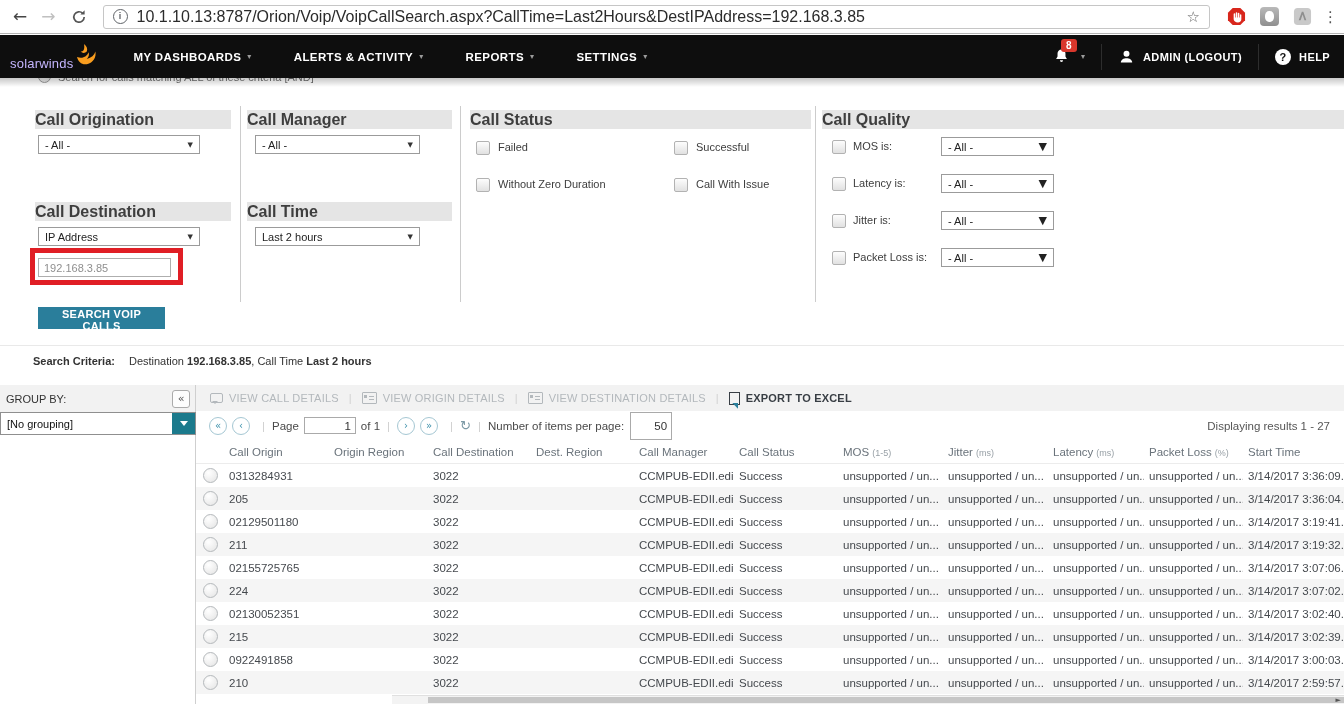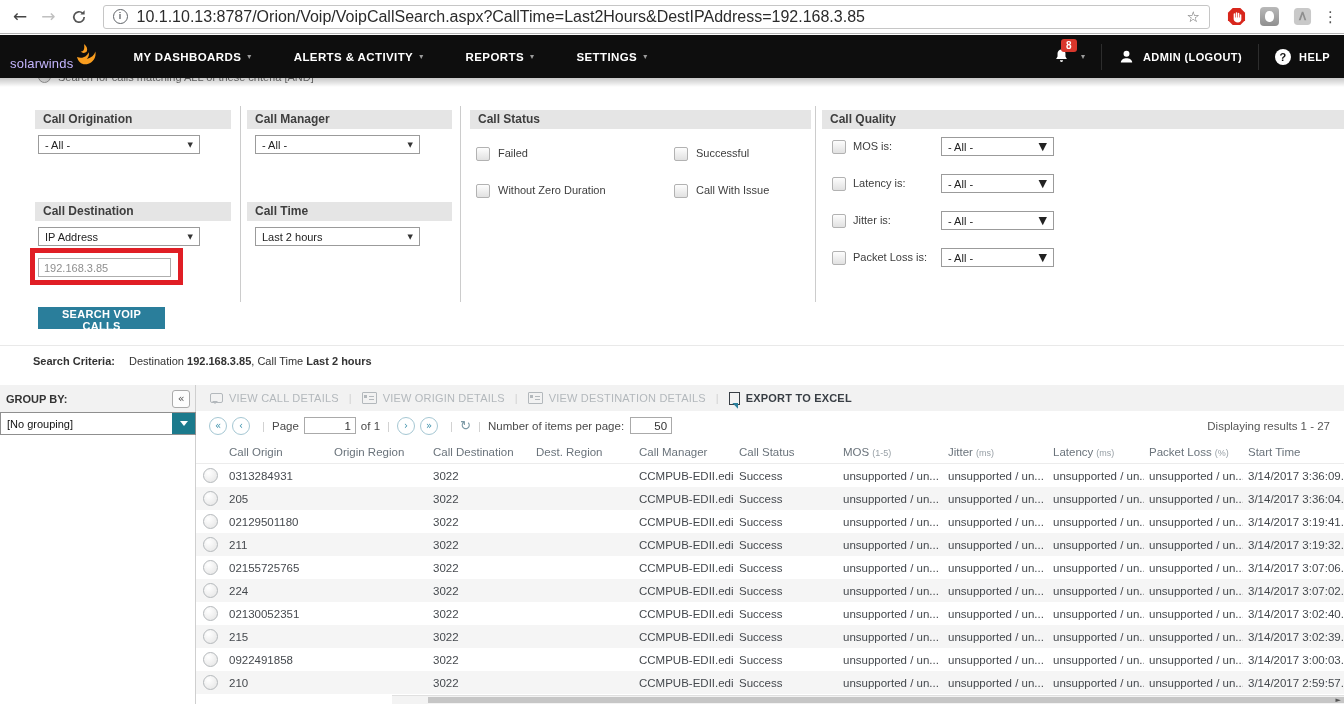--- a/index.html
+++ b/index.html
@@ -45,41 +45,41 @@
     letter-spacing:.4px;cursor:pointer;}
   .nav-user svg,.nav-help svg{margin-right:8px;}
 
   
   .match-row{position:absolute;left:38px;top:70px;display:flex;align-items:center;z-index:1;}
   .radio-sm{width:11px;height:11px;border:1px solid #999;border-radius:50%;
     background:radial-gradient(circle at 35% 30%,#fff,#ddd);margin-right:7px;flex:none;}
   .match-text{font-size:11px;color:#6f6f6f;}
 
   
-  .panel-head{position:absolute;height:19px;background:#e5e5e5;font-size:12px;font-weight:bold;
-    color:#3e3e3e;line-height:19px;padding-left:8px;box-sizing:border-box;}
+  .panel-head{position:absolute;height:19px;background:#e5e5e5;font-size:16px;font-weight:bold;
+    color:#3e3e3e;line-height:19px;padding-left:0;box-sizing:border-box;}
   .ph-co{left:35px;top:110px;width:196px;} .ph-cm{left:247px;top:110px;width:205px;}
   .ph-cs{left:470px;top:110px;width:341px;} .ph-cq{left:822px;top:110px;width:522px;}
   .ph-cd{left:35px;top:202px;width:196px;} .ph-ct{left:247px;top:202px;width:205px;}
   .vline{position:absolute;width:1px;background:#ccc;top:106px;height:196px;}
   .vl1{left:240px;} .vl2{left:460px;} .vl3{left:815px;}
 
   .sel{position:absolute;height:19px;background:#fff;border:1px solid #9b9b9b;box-sizing:border-box;
     font-size:11px;color:#222;display:flex;align-items:center;justify-content:space-between;
     padding:0 6px;cursor:pointer;}
   .sel .sel-caret{font-size:7px;color:#333;margin-left:6px;}
   .sel-co{left:38px;top:135px;width:162px;} .sel-cm{left:255px;top:135px;width:165px;}
   .sel-cd{left:38px;top:227px;width:162px;} .sel-ct{left:255px;top:227px;width:165px;}
 
   .red-box{position:absolute;left:30px;top:248px;width:153px;height:37px;
     border:5px solid #e01e25;box-sizing:border-box;z-index:2;}
   .ip-input{position:absolute;left:38px;top:258px;width:133px;height:19px;border:1px solid #aeaeae;
     box-sizing:border-box;font-size:11px;color:#8f8f8f;padding:0 5px;font-family:"Liberation Sans",sans-serif;z-index:3;}
 
-  .cstatus-grid{position:absolute;left:476px;top:147px;width:330px;display:grid;
+  .cstatus-grid{position:absolute;left:476px;top:141px;width:330px;display:grid;
     grid-template-columns:198px 1fr;grid-auto-rows:37px;}
   .citem{display:flex;align-items:flex-start;}
   .cbox{width:12px;height:12px;border:1px solid #b2b2b2;border-radius:2px;flex:none;
     background:linear-gradient(#fdfdfd,#e1e1e1);cursor:pointer;}
   .clabel{font-size:11px;color:#3d3d3d;margin-left:8px;line-height:13px;}
 
   .cquality{position:absolute;left:832px;top:140px;}
   .qrow{display:flex;align-items:flex-start;height:37px;}
   .qlabel{font-size:11px;color:#3d3d3d;margin-left:7px;width:88px;line-height:13px;}
   .sel-inline{position:relative;width:113px;height:19px;background:#fff;border:1px solid #9b9b9b;
@@ -93,21 +93,21 @@
   .hrule{position:absolute;left:0;top:345px;width:1344px;height:1px;background:#e9e9e9;}
   .criteria{position:absolute;left:33px;top:355px;font-size:11px;color:#333;}
   .criteria .cr-label{font-weight:bold;margin-right:14px;}
   .criteria .b{font-weight:bold;}
 
   
   .sidebar{position:absolute;left:0;top:385px;width:196px;height:319px;background:#fff;
     border-right:1px solid #cfcfcf;box-sizing:border-box;}
   .groupby-head{height:27px;background:#f2f2f2;display:flex;align-items:center;
     justify-content:space-between;padding:0 5px 0 6px;}
-  .groupby-label{font-size:11px;font-weight:bold;color:#333;}
+  .groupby-label{font-size:11px;font-weight:normal;color:#333;}
   .collapse-btn{width:18px;height:18px;background:#fdfdfd;border:1px solid #ababab;border-radius:3px;
     font-size:11px;line-height:16px;text-align:center;color:#555;cursor:pointer;box-sizing:border-box;}
   .group-select{position:absolute;left:0;top:27px;width:196px;height:23px;background:#fff;
     border:1px solid #8f8f8f;box-sizing:border-box;display:flex;align-items:center;cursor:pointer;}
   .group-select .gs-text{flex:1;font-size:11px;color:#111;padding-left:6px;}
   .gs-btn{width:23px;height:100%;background:#1b7a8c;display:flex;align-items:center;justify-content:center;}
   .gs-chev{width:0;height:0;border-left:4px solid transparent;border-right:4px solid transparent;
     border-top:5px solid #fff;}
 
   .main{position:absolute;left:196px;top:385px;width:1148px;height:319px;}
@@ -128,21 +128,21 @@
   .i-doc::after{content:'';position:absolute;right:-3px;bottom:-3px;border:4px solid transparent;
     border-left-color:#2a7e9b;transform:rotate(-45deg);}
 
   .pagerbar{height:29px;display:flex;align-items:center;padding-left:13px;font-size:11.5px;
     color:#4a4a4a;background:#fff;}
   .pcirc{width:16px;height:16px;border:1px solid #a5c7d3;border-radius:50%;color:#4193ad;
     font-size:10px;line-height:15px;text-align:center;margin-right:5px;cursor:pointer;flex:none;}
   .psep{color:#cfcfcf;margin:0 7px;}
   .pg-input{width:52px;height:17px;border:1px solid #aaa;font-size:11.5px;text-align:right;
     padding:0 4px;margin:0 5px;box-sizing:border-box;font-family:"Liberation Sans",sans-serif;color:#333;}
-  .ipp-input{width:42px;height:17px;border:1px solid #aaa;font-size:11.5px;text-align:right;
+  .ipp-input{width:42px;height:28px;border:1px solid #aaa;font-size:11.5px;text-align:right;
     padding:0 4px;margin-left:6px;box-sizing:border-box;font-family:"Liberation Sans",sans-serif;color:#333;}
   .refresh-ic{color:#7d9aa6;font-size:13px;cursor:pointer;}
   .displaying{margin-left:auto;padding-right:14px;color:#555;}
 
   .grid-cols{display:grid;grid-template-columns:28px 105px 99px 103px 103px 100px 104px 105px 105px 96px 99px 1fr;}
   .thead{height:23px;align-items:center;color:#6a737b;font-size:11.5px;border-bottom:1px solid #ececec;}
   .hcell{padding-left:5px;white-space:nowrap;overflow:hidden;cursor:pointer;}
   .hunit{font-size:9px;color:#98a0a6;margin-left:3px;}
   .trow{height:23px;align-items:center;font-size:11.5px;color:#45494e;cursor:pointer;}
   .trow:nth-child(even){background:#f5f5f5;}

